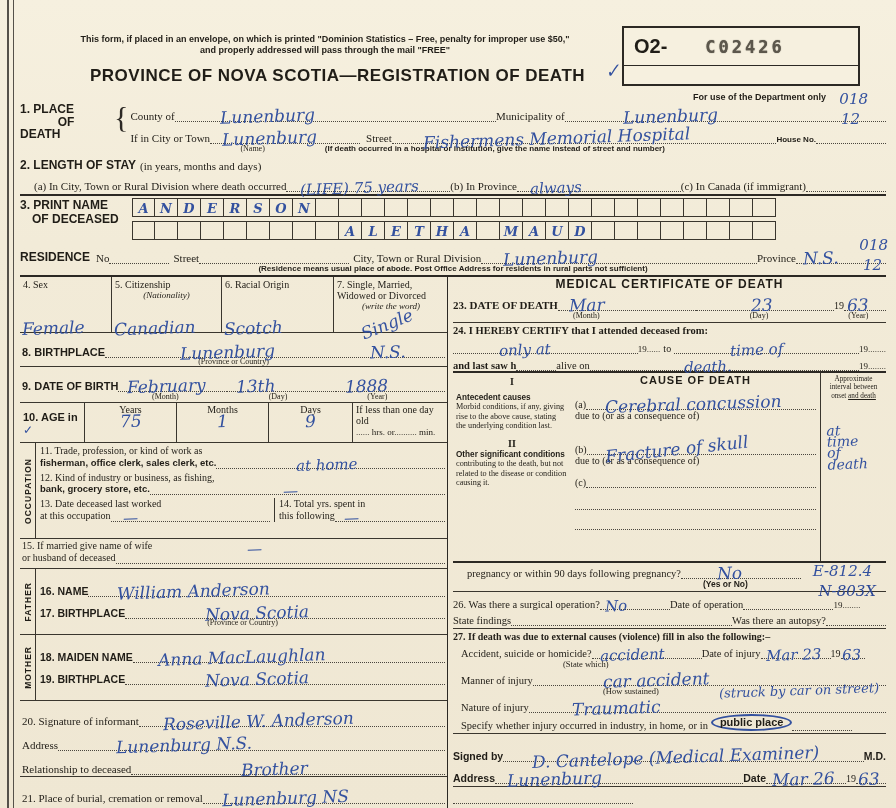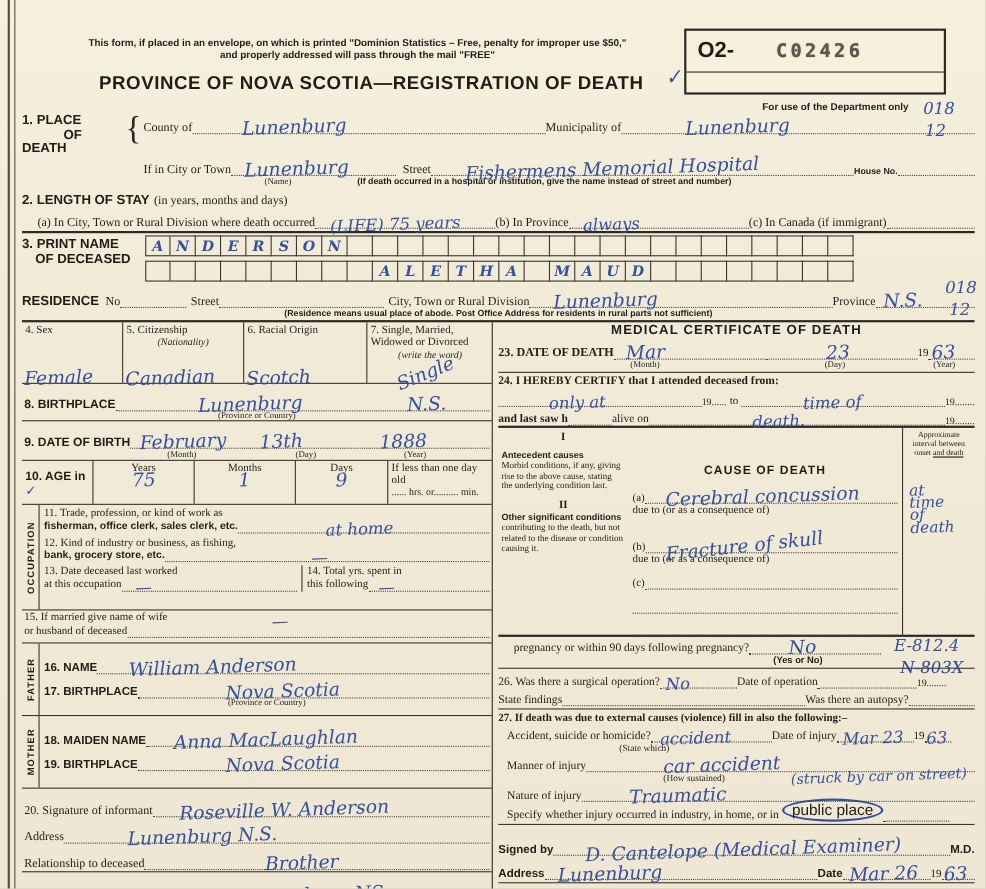--- a/index.html
+++ b/index.html
@@ -66,21 +66,21 @@
   .group{display:flex;border-bottom:1px solid #3a362e;}
   .vlab{width:16px;border-right:1px solid #3a362e;display:flex;align-items:center;justify-content:center;}
   .vlab span{writing-mode:vertical-rl;transform:rotate(180deg);font-family:"Liberation Sans",sans-serif;
      font-weight:bold;font-size:8.5px;letter-spacing:1px;}
   .gmain{flex:1;}
   .l2{font-size:10px;line-height:1.15;}
   
   .cause{display:grid;grid-template-columns:118px 1fr 66px;border-top:2px solid #2c2924;border-bottom:2px solid #2c2924;}
   .cl{font-size:8.2px;line-height:1.12;padding:2px 3px;}
   .cl .rom{text-align:center;font-size:10px;font-weight:bold;margin:1px 0;}
-  .cm{padding:1px 4px;position:relative;margin-top:32px;}
+  .cm{padding:1px 4px;position:relative;}
   .ci{border-left:1px solid #3a362e;font-size:7.2px;line-height:1.15;padding:2px 2px;text-align:center;position:relative;}
   .ci .u{text-decoration:underline;text-align:center;}
   .ci .hwstack{white-space:pre-line;font-size:14px;position:absolute;top:52px;left:6px;text-align:left;}
   .circled{border:2px solid #33519f;border-radius:50%;padding:0 7px 1px 7px;}
   .dash{letter-spacing:2px;}
   .chk{color:#33519f;font-size:12px;}
 </style>
 </head>
 <body>
 
@@ -112,21 +112,21 @@
       <div class="row" style="height:22px">
         <span class="nw" style="font-size:11px">County of</span>
         <span class="fill">
             <span class="hw big" style="left:14%">Lunenburg</span>
           </span>
         <span class="nw" style="font-size:11px">Municipality of</span>
         <span class="fill">
             <span class="hw big" style="left:18%">Lunenburg</span>
           </span>
       </div>
-      <div class="row" style="height:22px;margin-top:16px">
+      <div class="row" style="height:22px;margin-top:0">
         <span class="nw" style="font-size:11px">If in City or Town</span>
         <span class="fill" style="max-width:150px">
             <span class="hw big">Lunenburg</span>
           </span>
         <span class="nw" style="font-size:11px;margin-left:6px">Street</span>
         <span class="fill">
             <span class="hw big">Fishermens Memorial Hospital</span>
           </span>
         <span class="nw notebold">House No.</span>
         <span class="fill" style="max-width:70px"></span>
@@ -603,21 +603,21 @@
           <span class="hw small" style="margin-left:60px">(struck by car on street)</span>
         </div>
         <div class="row" style="height:17px">
           <span class="nw" style="font-size:10.5px;margin-left:8px">Nature of injury</span>
           <span class="fill">
               <span class="hw big" style="left:12%">Traumatic</span>
             </span>
         </div>
         <div class="row" style="height:18px">
           <span class="nw" style="font-size:10.5px;margin-left:8px">Specify whether injury occurred in industry, in home, or in</span>
-          <span class="circled nw" style="font-size:14px;font-weight:normal;font-family:'Liberation Sans',sans-serif;margin-left:3px">public place</span>
+          <span class="circled nw" style="font-size:11px;font-weight:bold;font-family:'Liberation Sans',sans-serif;margin-left:3px">public place</span>
           <span class="fill" style="max-width:60px"></span>
         </div>
       </div>
       <div class="hrule"></div>
 
       <div>
         <div class="row" style="height:26px">
           <span class="b nw" style="font-size:10.5px">Signed by</span>
           <span class="fill">
               <span class="hw big">D. Cantelope (Medical Examiner)</span>

